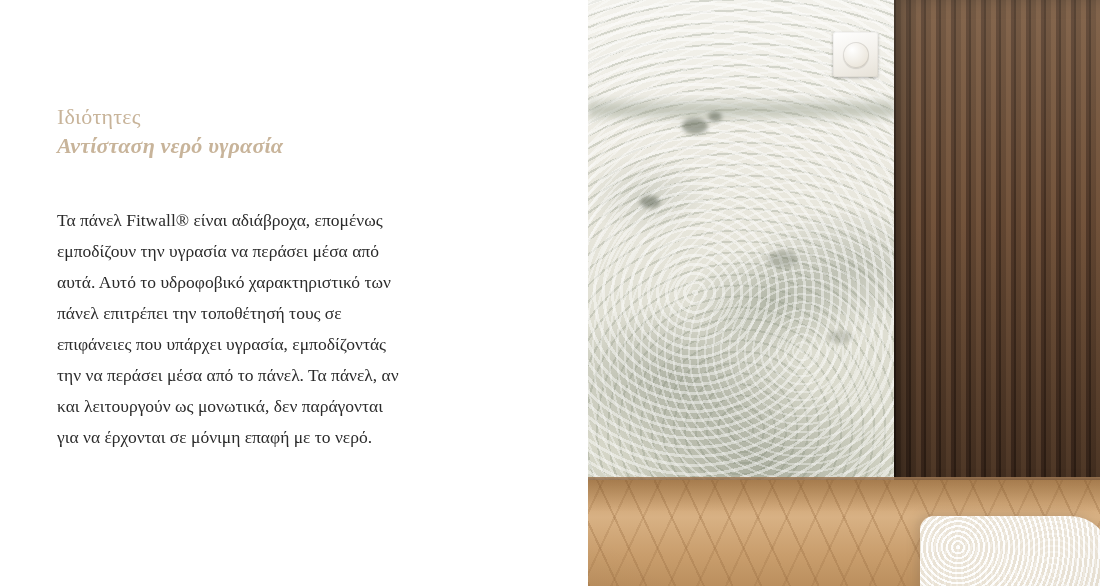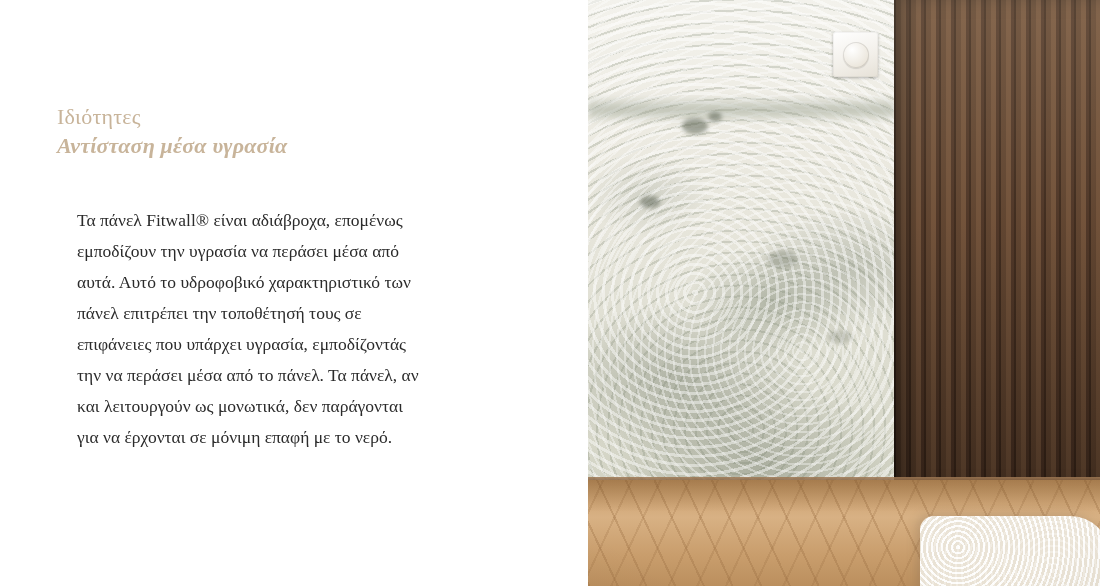--- a/index.html
+++ b/index.html
@@ -52,21 +52,20 @@
   }
   .body-text {
     position: absolute;
     left: 57px;
     top: 205px;
     width: 345px;
     font-family: "Liberation Serif", serif;
     font-size: 17.5px;
     line-height: 31px;
     color: #2b2b2b;
-    margin-left: 20px;
   }
   
   .photo {
     position: relative;
     width: 512px;
     height: 586px;
     flex: 0 0 512px;
     overflow: hidden;
     background: #e9e5dd;
   }
@@ -231,21 +230,21 @@
   }
 </style>
 </head>
 <body>
 
 <div class="page">
 
   <div class="text-col">
     <div class="headings">
       <div class="heading-1">Ιδιότητες</div>
-      <div class="heading-2">Αντίσταση μέσα υγρασία</div>
+      <div class="heading-2">Αντίσταση νερό υγρασία</div>
     </div>
     <div class="body-text">Τα πάνελ Fitwall® είναι αδιάβροχα, επομένως εμποδίζουν την υγρασία να περάσει μέσα από αυτά. Αυτό το υδροφοβικό χαρακτηριστικό των πάνελ επιτρέπει την τοποθέτησή τους σε επιφάνειες που υπάρχει υγρασία, εμποδίζοντάς την να περάσει μέσα από το πάνελ. Τα πάνελ, αν και λειτουργούν ως μονωτικά, δεν παράγονται για να έρχονται σε μόνιμη επαφή με το νερό.</div>
   </div>
 
   <div class="photo">
     <div class="wall-damp"></div>
     <div class="damp-edge"></div>
 
     <div class="mold-spot" style="left:94px; top:118px; width:26px; height:16px;"></div>
     <div class="mold-spot" style="left:120px; top:112px; width:14px; height:10px;"></div>

